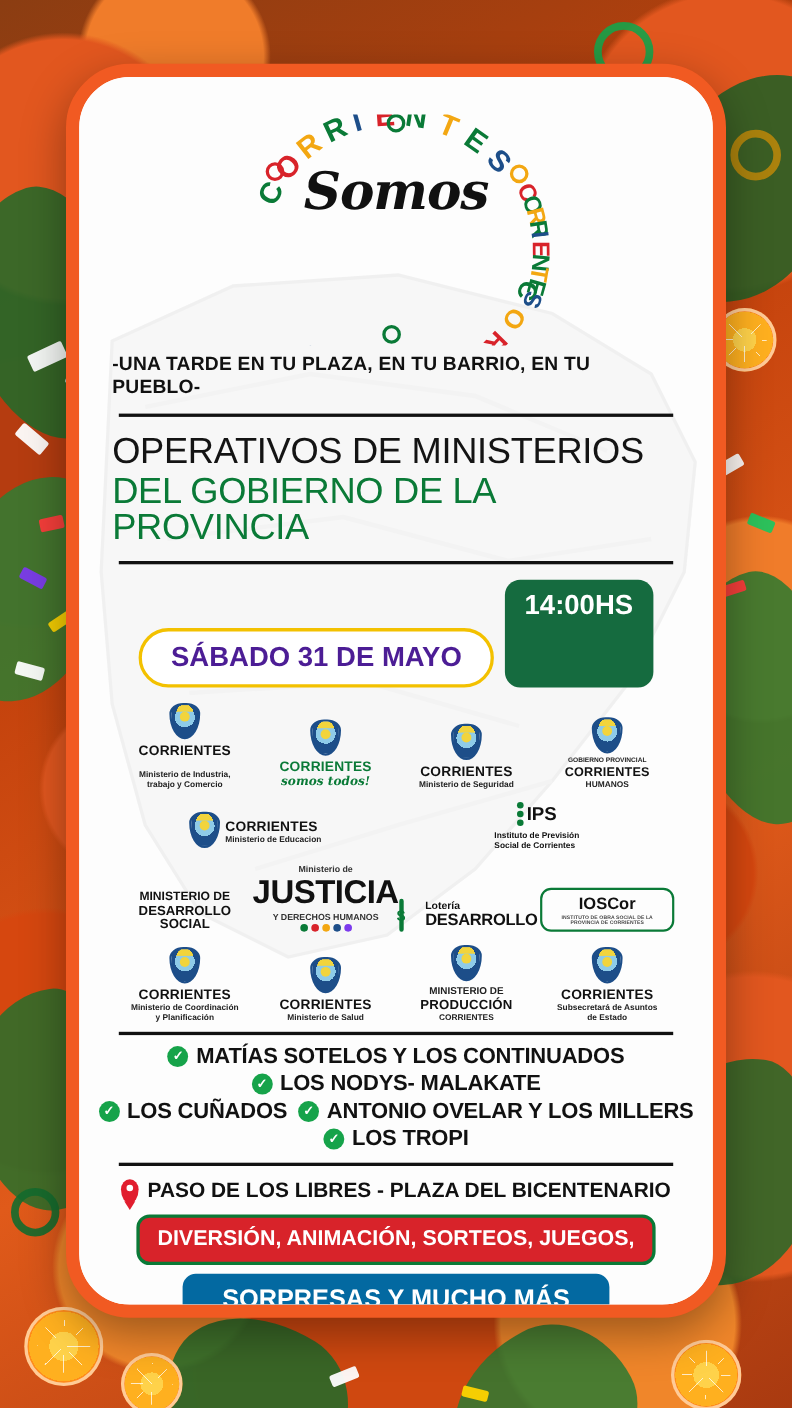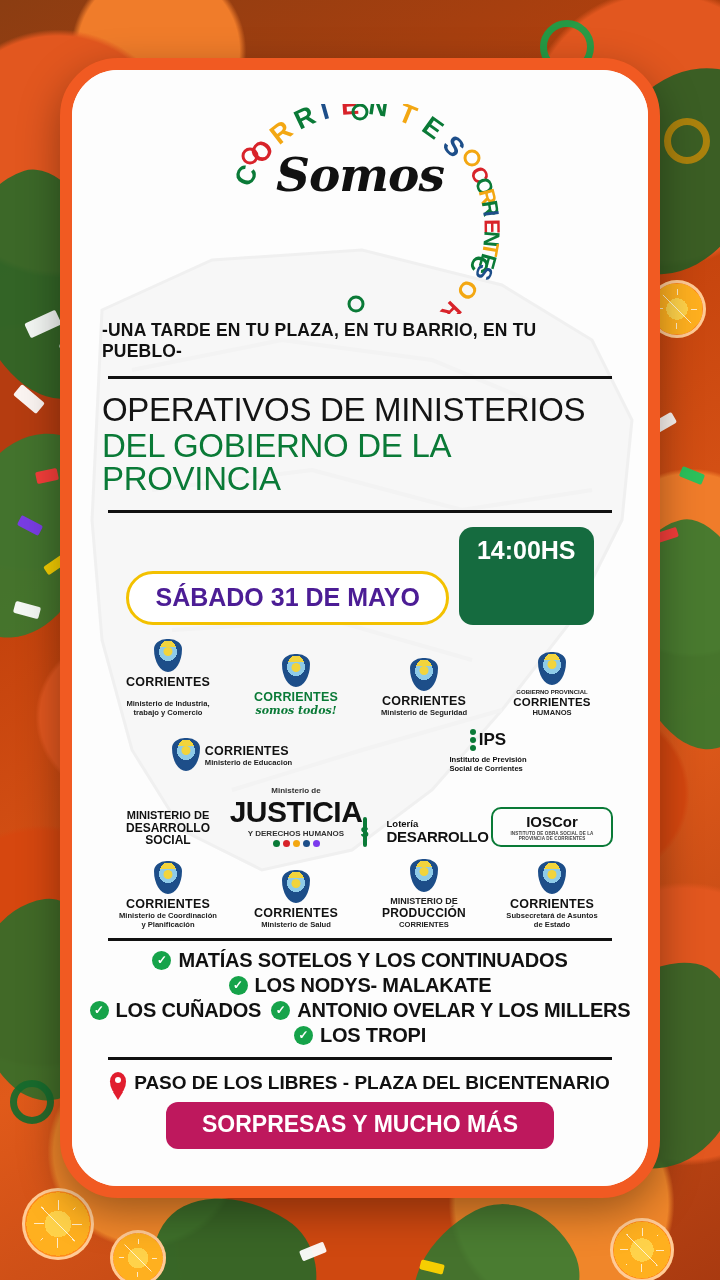--- a/index.html
+++ b/index.html
@@ -293,21 +293,21 @@
     border: 3px solid #0a7a37;
     border-radius: 12px;
     color: #fff;
     text-align: center;
     font-weight: bold;
     font-size: 19.5px;
     padding: 8px 10px 9px;
   }
   .banner-green {
     margin: 8px 64px 0;
-    background: #be185d;
+    background: #0369a1;
     border-radius: 12px;
     color: #fff;
     text-align: center;
     font-weight: bold;
     font-size: 23px;
     padding: 9px 10px 11px;
   }
 </style>
 </head>
 <body>
@@ -573,17 +573,18 @@
         </div>
       </div>
 
       <div class="rule" style="margin-top:10px;"></div>
 
       <div class="place">
         <span class="pin"></span>
         <span>PASO DE LOS LIBRES -  PLAZA DEL BICENTENARIO</span>
       </div>
 
+      <div class="banner-red">DIVERSIÓN, ANIMACIÓN, SORTEOS, JUEGOS,</div>
       <div class="banner-green">SORPRESAS Y MUCHO MÁS</div>
 
     </div>
   </div>
 </div>
 
 </body></html>

